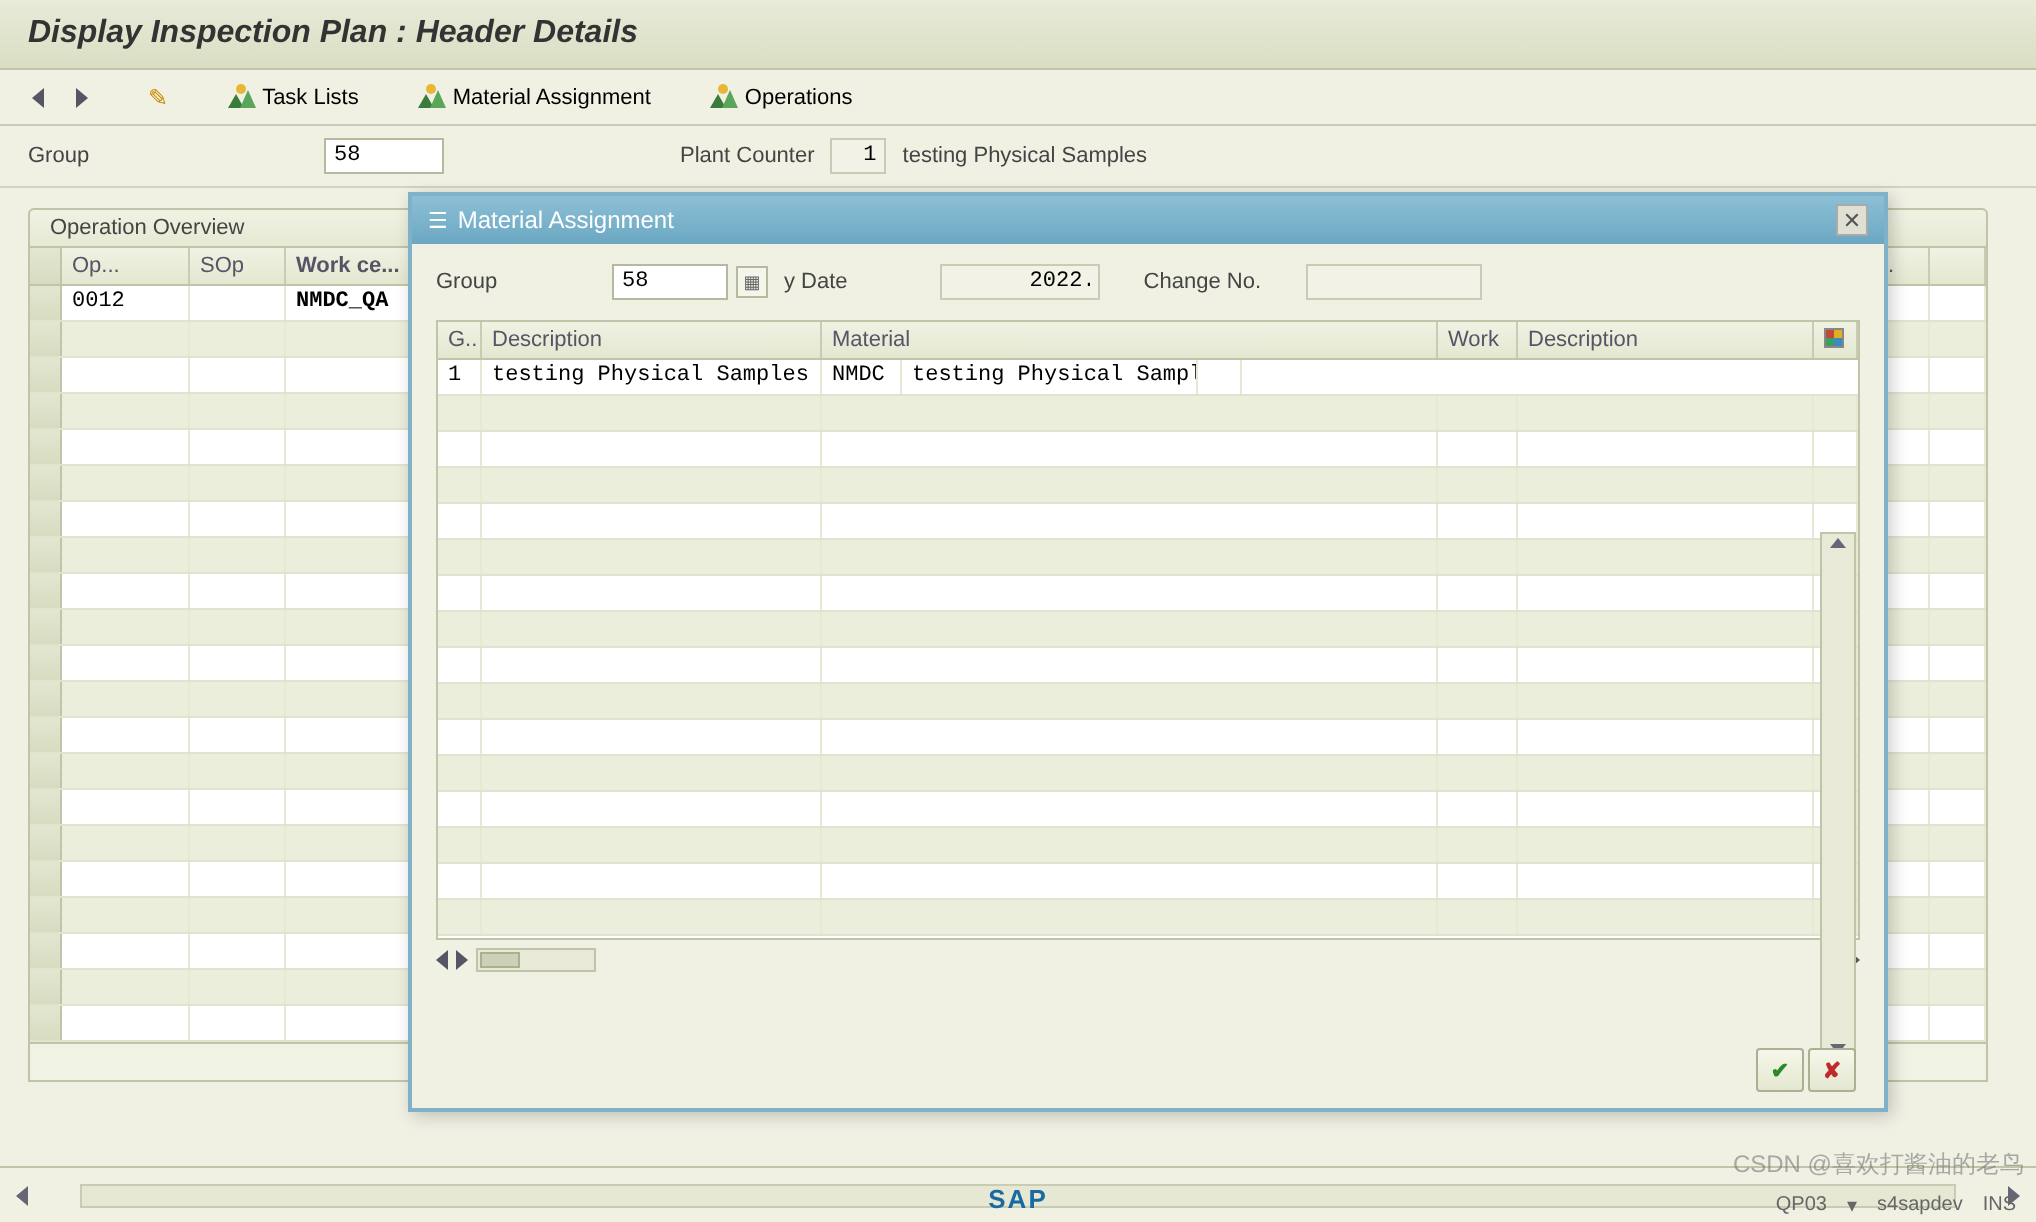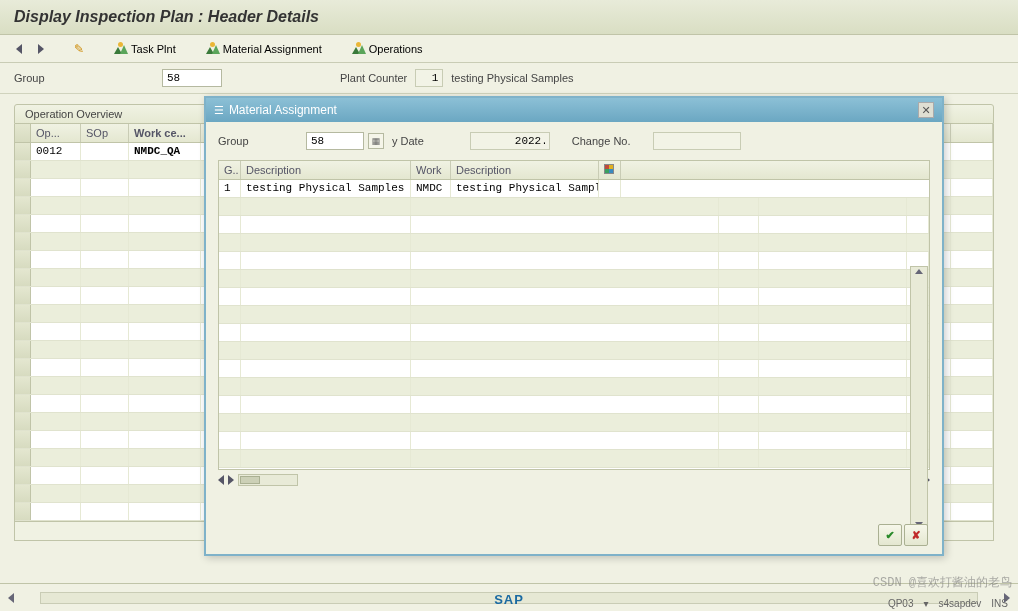--- a/index.html
+++ b/index.html
@@ -27,21 +27,21 @@
   .main-area { padding:10px 14px; background:#f0f1e3; height:520px; position:relative; }
   .panel-title { background:linear-gradient(#f0f2e3,#e6e9d3); border:1px solid #c0c4a8; border-radius:3px 3px 0 0; padding:3px 10px; font-size:11px; color:#444; width:980px; }
   .grid { border:1px solid #c0c4a8; border-top:none; width:980px; background:#fff; }
   .grid-header { display:flex; background:linear-gradient(#f0f2e3,#e4e7d0); border-bottom:1px solid #c0c4a8; }
   .grid-header .cell { padding:3px 5px; border-right:1px solid #c9ccb5; color:#556; font-size:11px; overflow:hidden; white-space:nowrap; }
   .grid-header .handle { width:16px; background:linear-gradient(#e4e7d0,#d7dbc0); border-right:1px solid #c0c4a8; }
   .grid-row { display:flex; height:18px; border-bottom:1px solid #e0e3ce; }
   .grid-row .handle { width:16px; background:linear-gradient(#e4e7d0,#d7dbc0); border-right:1px solid #c0c4a8; }
   .grid-row .cell { padding:2px 5px; border-right:1px solid #e6e9d4; font-family:'Courier New',monospace; white-space:nowrap; overflow:hidden; }
   .grid-row.alt { background:#ebeedb; }
-  .grid .cell.op { width:50px; } .grid .cell.sop { width:48px; } .grid .cell.wc { width:72px;font-weight:bold; } .grid .cell.plant { width:60px; }
+  .grid .cell.op { width:64px; } .grid .cell.sop { width:48px; } .grid .cell.wc { width:72px;font-weight:bold; } .grid .cell.plant { width:60px; }
   .grid .cell.gap1 { width:300px; } .grid .cell.gap2 { width:200px; } .grid .cell.gap3 { width:150px; } .grid .cell.u { width:40px; } .grid .cell.tail { flex:1; }
 
   .grid-scroll { display:flex; align-items:center; justify-content:center; gap:2px; padding:4px; border-top:1px solid #c0c4a8; background:#f0f2e3; }
   .grid-scroll .tri-left, .grid-scroll .tri-right { border-width:4px 5px; }
 
   
   .dialog { position:absolute; left:204px; top:96px; width:740px; height:460px; border:2px solid #7fb2c9; background:#f0f1e3; box-shadow:2px 2px 8px rgba(0,0,0,0.2); }
   .dialog-title { background:linear-gradient(#8cc0d6,#6ba7c2); color:#fff; padding:4px 8px; display:flex; align-items:center; }
   .dialog-title .dt-icon { margin-right:5px; font-size:11px; }
   .dialog-title .dt-text { flex:1; font-size:12px; }
@@ -64,21 +64,21 @@
 
   .dialog-buttons { position:absolute; bottom:8px; right:14px; display:flex; gap:2px; }
   .dlg-btn { width:24px; height:22px; border:1px solid #aab092; background:linear-gradient(#f6f7ea,#e4e7d0); display:flex; align-items:center; justify-content:center; cursor:pointer; border-radius:2px; }
   .check { color:#2a8a2a; font-weight:bold; }
   .cross { color:#c02a2a; font-weight:bold; }
 
   .status-bar { position:absolute; bottom:0; left:0; right:0; height:28px; border-top:1px solid #c0c4a8; background:#f0f1e3; display:flex; align-items:center; padding:0 8px; gap:6px; }
   .sap-logo { color:#1a6aa2; font-weight:bold; font-size:13px; letter-spacing:1px; }
   .status-track { position:absolute; left:40px; right:40px; top:8px; height:12px; background:#e6e8d4; border:1px solid #c9ccb5; }
   .status-fields { position:absolute; right:8px; bottom:4px; display:flex; gap:8px; align-items:center; font-size:10px; color:#666; }
-  .watermark { position:absolute; right:6px; bottom:20px; color:rgba(120,120,120,0.6); font-size:12px; font-family: Liberation Mono, monospace; pointer-events:none; }
+  .watermark { position:absolute; right:6px; bottom:20px; color:rgba(120,120,120,0.6); font-size:12px; font-family: Liberation Sans, sans-serif; pointer-events:none; }
   .tri-ud { width:0;height:0;border-left:4px solid transparent;border-right:4px solid transparent; }
   .tri-u{ border-bottom:5px solid #667; } .tri-d{ border-top:5px solid #667; }
   .col-icon { width:10px; height:10px; background: conic-gradient(#e0b020 0 25%, #3a8ac0 0 50%, #3aa060 0 75%, #c04a3a 0 100%); border:1px solid #888; }
 </style>
 </head>
 <body>
 
 <div class="title-bar">Display Inspection Plan : Header Details</div>
 
 <div class="toolbar">
@@ -90,21 +90,21 @@
     </span>
   <span class="sep"></span>
   <span class="tbtn">
       <span class="pencil">✎</span>
     </span>
   <span class="sep"></span>
   <span class="tbtn">
     <span class="mountain">
         <span class="sun"></span>
       </span>
-    <span>Task Plnt</span>
+    <span>Task Lists</span>
   </span>
   <span class="sep"></span>
   <span class="tbtn">
     <span class="mountain">
         <span class="sun"></span>
       </span>
     <span>Material Assignment</span>
   </span>
   <span class="sep"></span>
   <span class="tbtn">
@@ -417,20 +417,21 @@
     <span style="width:6px"></span>
     <span class="label">Change No.</span>
     <span style="width:6px"></span>
     <input class="input-box readonly" style="width: 88px;" readonly="" value="">
   </div>
 
   <div class="dgrid">
     <div class="dgrid-header">
       <div class="cell c-g">G..</div>
       <div class="cell c-desc">Description</div>
+      <div class="cell c-mat">Material</div>
       <div class="cell c-plnt">Work</div>
       <div class="cell c-desc2">Description</div>
       <div class="cell c-tool">
           <div class="col-icon"></div>
         </div>
     </div>
     <div class="dgrid-body" id="dgrid-rows">
         <div class="dgrid-row">
           <div class="cell c-g">1</div>
           <div class="cell c-desc">testing Physical Samples</div>

